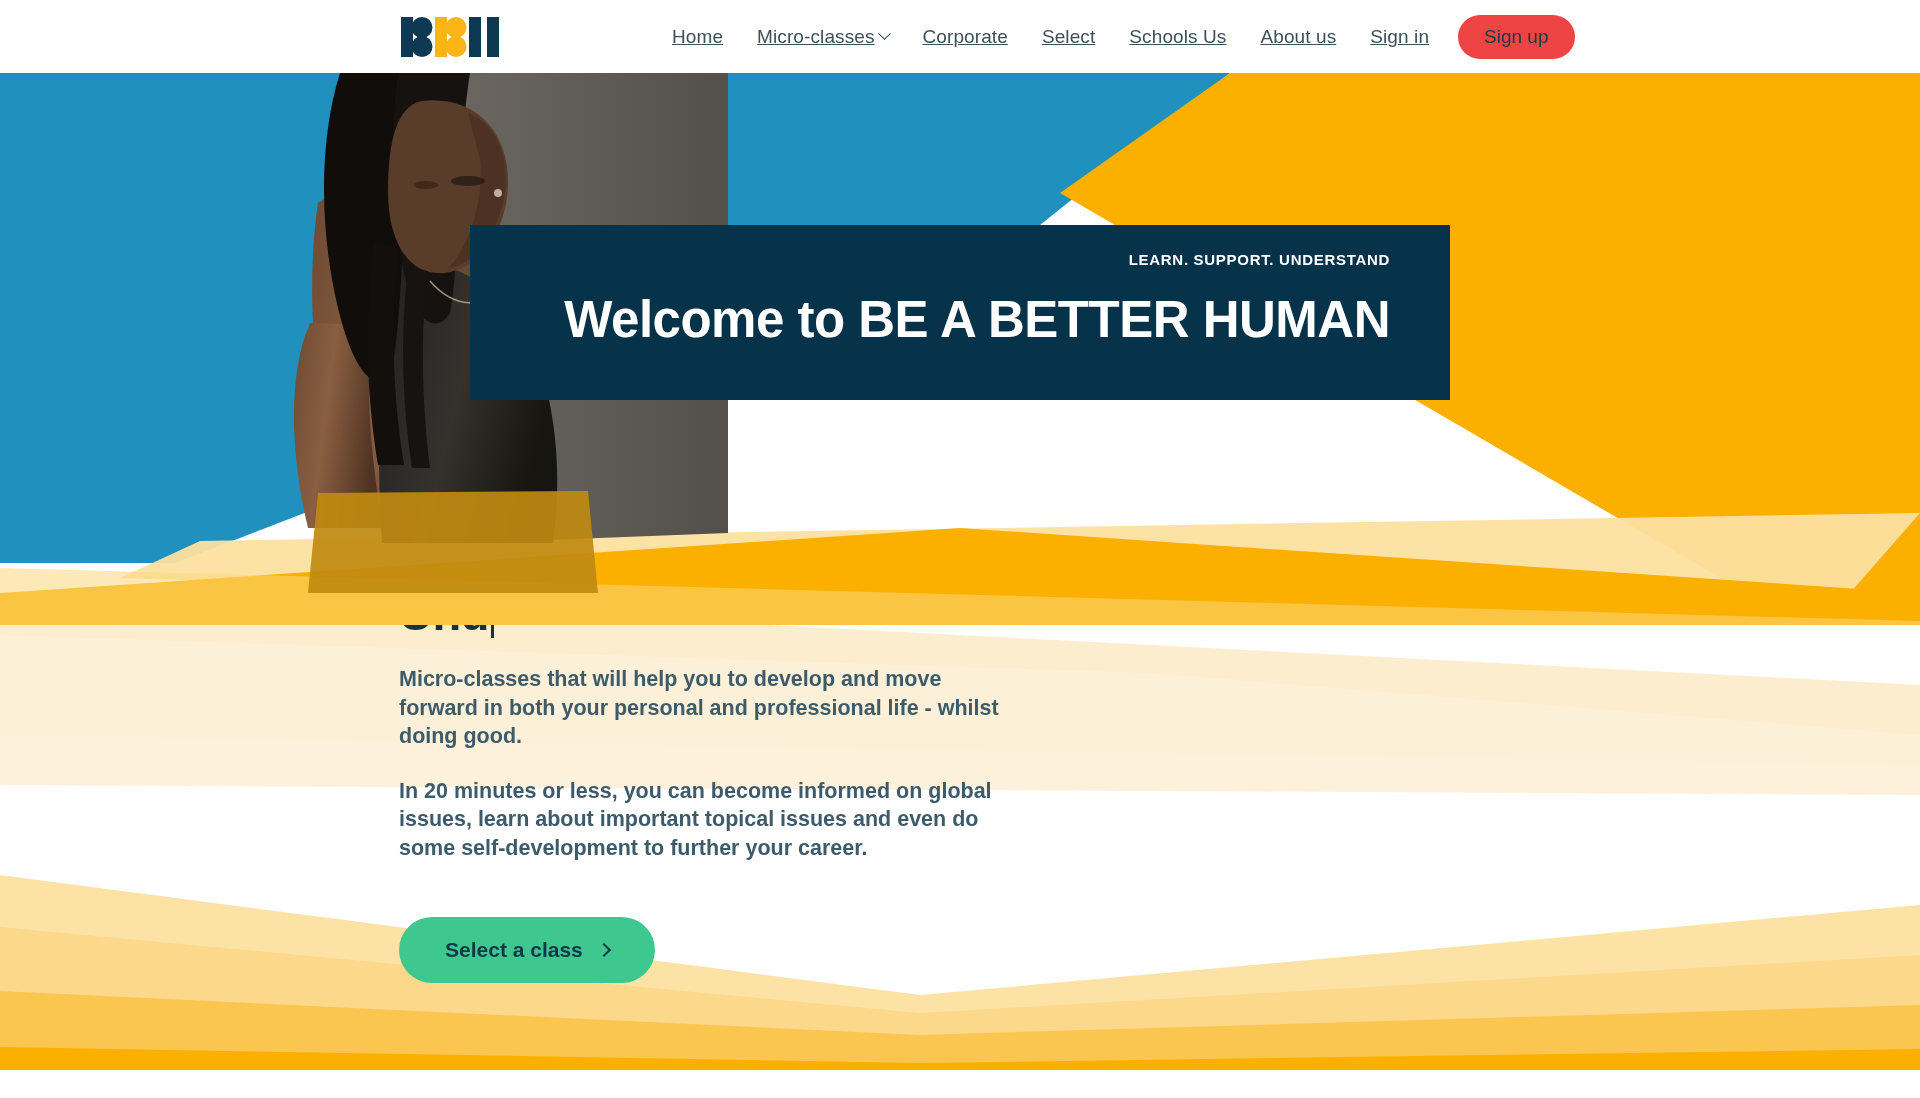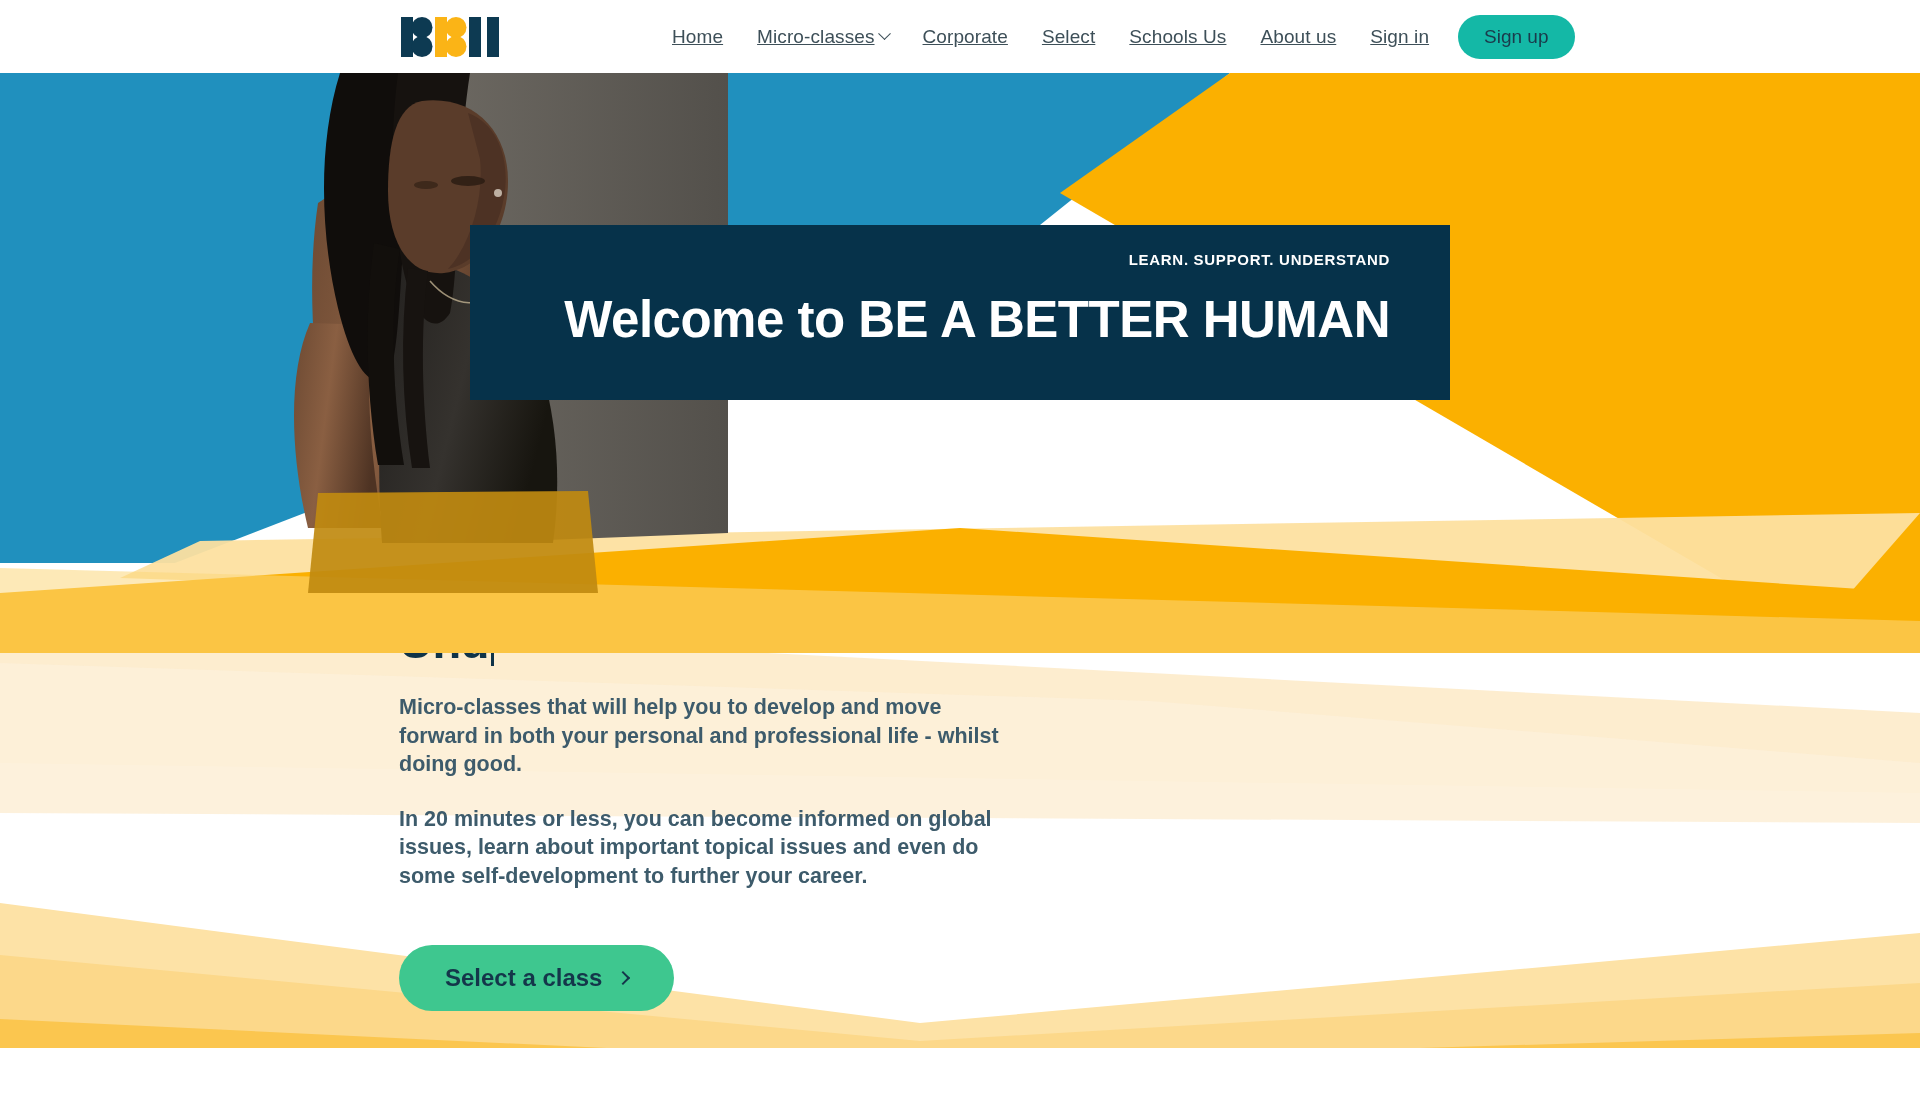--- a/index.html
+++ b/index.html
@@ -57,21 +57,21 @@
   }
   .chev-down {
     display: inline-block;
     width: 9px; height: 9px;
     border-right: 1.6px solid #3d4f58;
     border-bottom: 1.6px solid #3d4f58;
     transform: rotate(45deg) translate(-2px,-2px);
   }
   .signup-btn {
     margin-left: 12px;
-    background: #14b8a6;
+    background: #ef4444;
     color: #1b3a4b;
     border: none;
     border-radius: 24px;
     height: 44px;
     padding: 0 26px;
     font-size: 19px;
     cursor: pointer;
     font-family: "Liberation Sans", sans-serif;
   }
 
@@ -123,23 +123,23 @@
     font-weight: bold;
     letter-spacing: -0.5px;
     margin-top: 22px;
     font-family: "Liberation Sans", sans-serif;
     white-space: nowrap;
   }
 
   
   .content {
     position: absolute;
-    top: 653px; left: 0;
+    top: 625px; left: 0;
     width: 1920px;
-    height: 395px;
+    height: 445px;
     background: #7dd3fc;
     overflow: hidden;
   }
   .content-waves {
     position: absolute;
     top: -190px; left: 0;
     width: 1920px; height: 640px;
     display: block;
     z-index: 1;
   }
@@ -176,21 +176,21 @@
     max-width: 625px;
     font-family: "Liberation Sans", sans-serif;
   }
   .cta-btn {
     margin-top: 28px;
     background: #3ec78f;
     border: none;
     border-radius: 34px;
     height: 66px;
     padding: 0 46px;
-    font-size: 24px;
+    font-size: 21px;
     font-weight: bold;
     color: #14364a;
     cursor: pointer;
     display: inline-flex;
     align-items: center;
     gap: 16px;
     font-family: "Liberation Sans", sans-serif;
   }
   .chev-right {
     display: inline-block;

